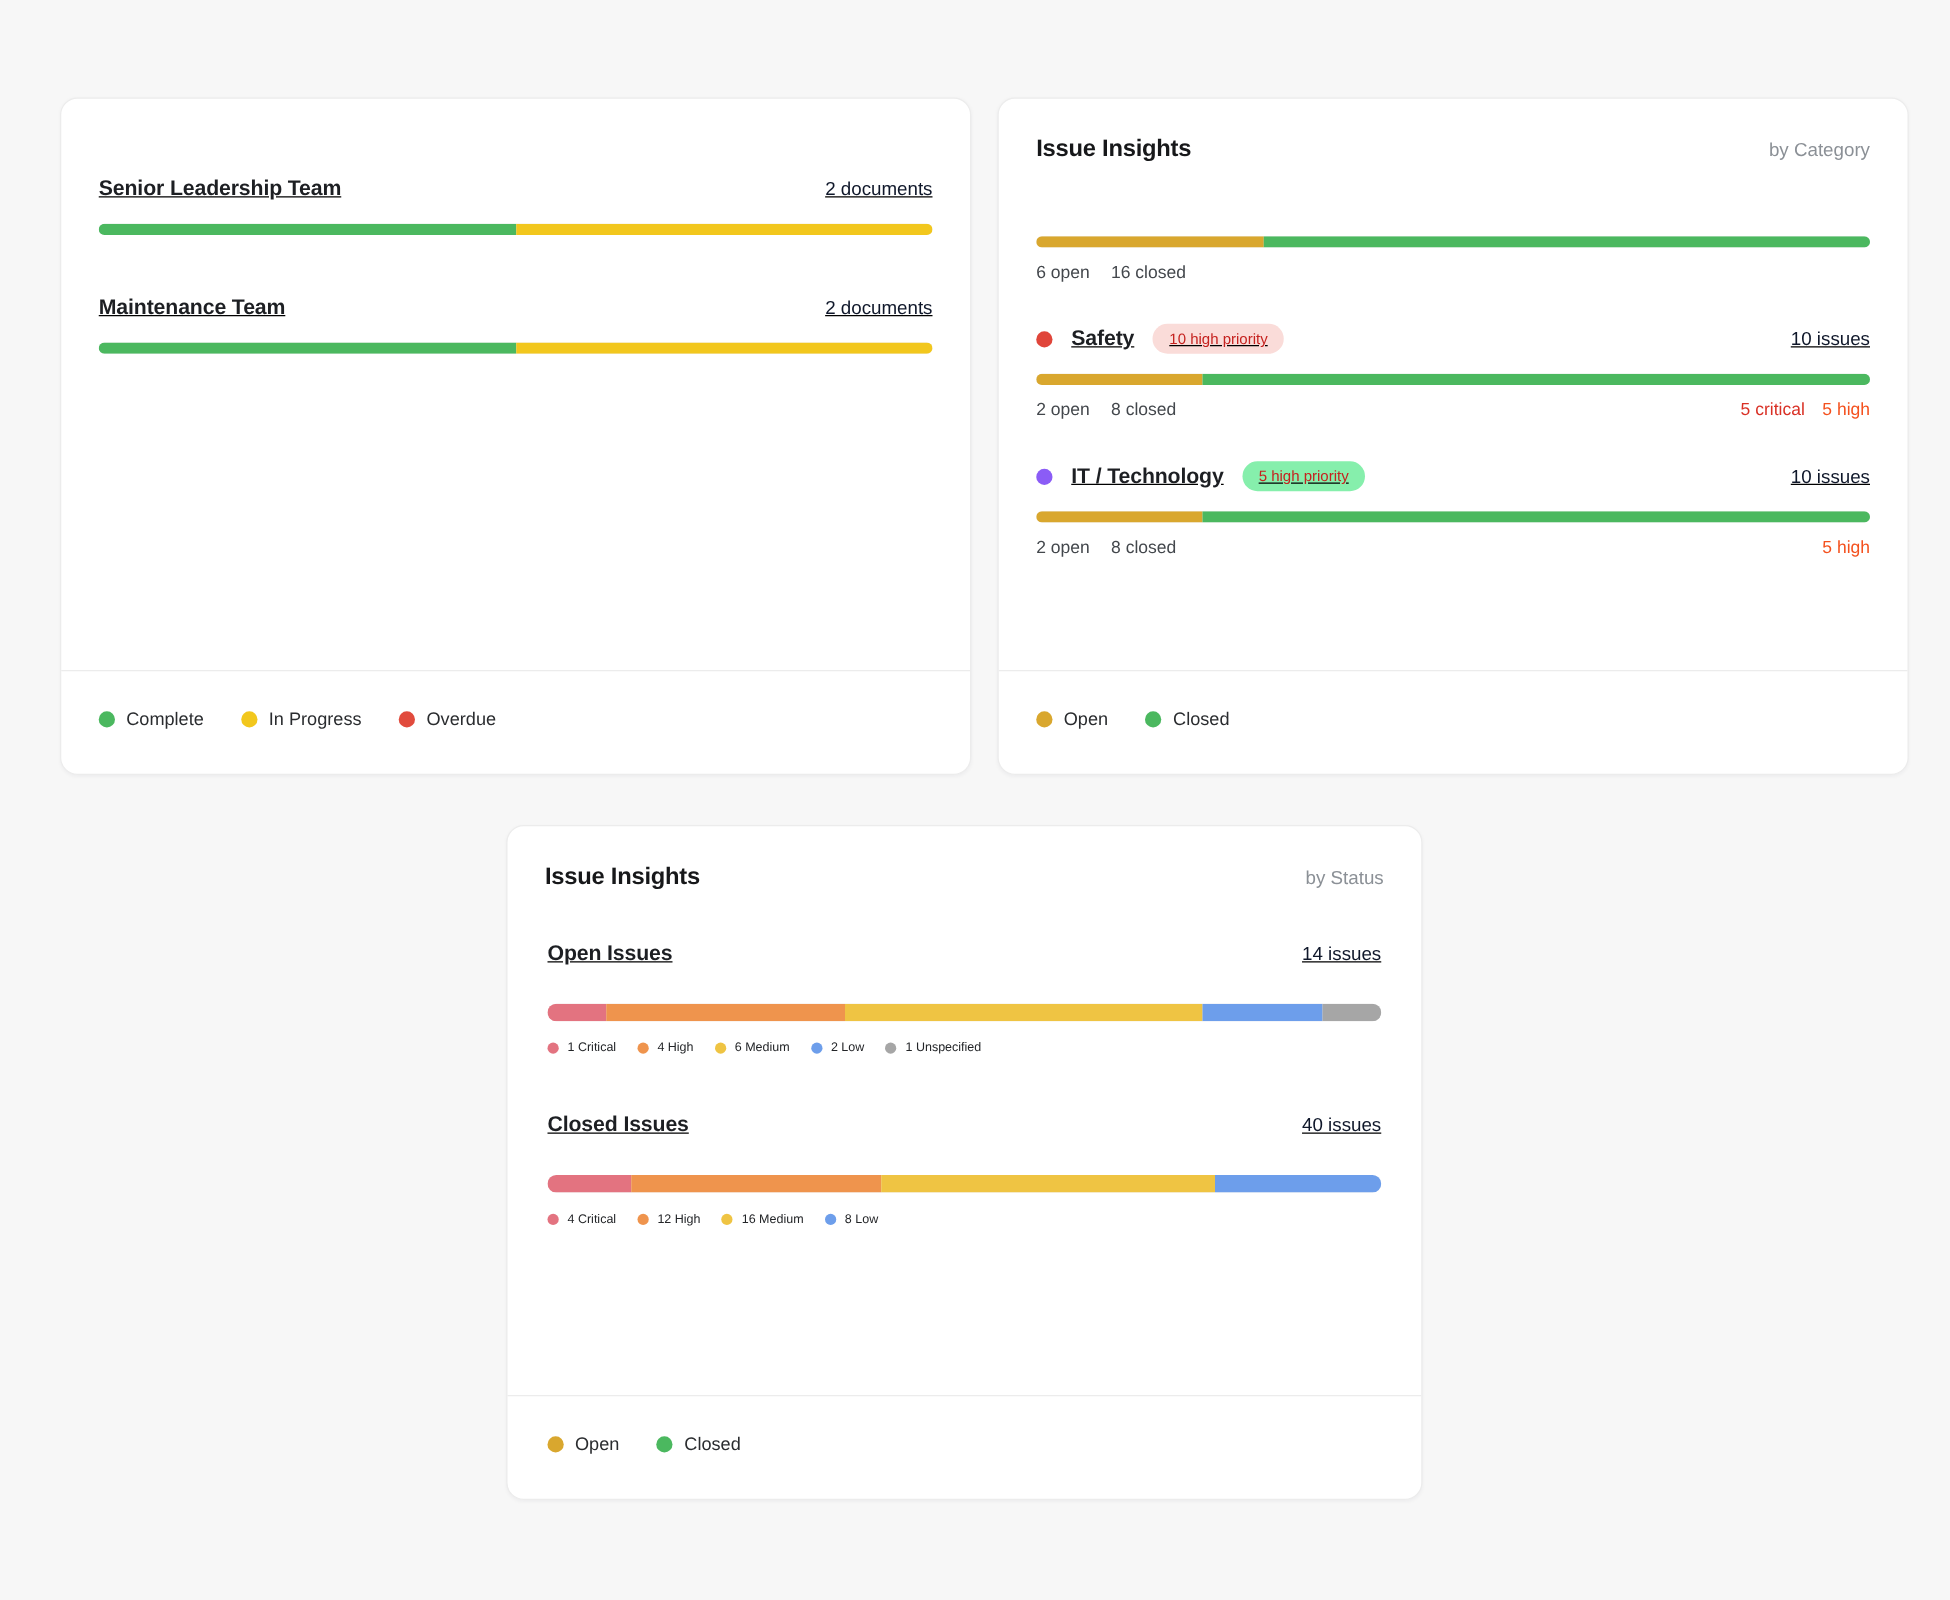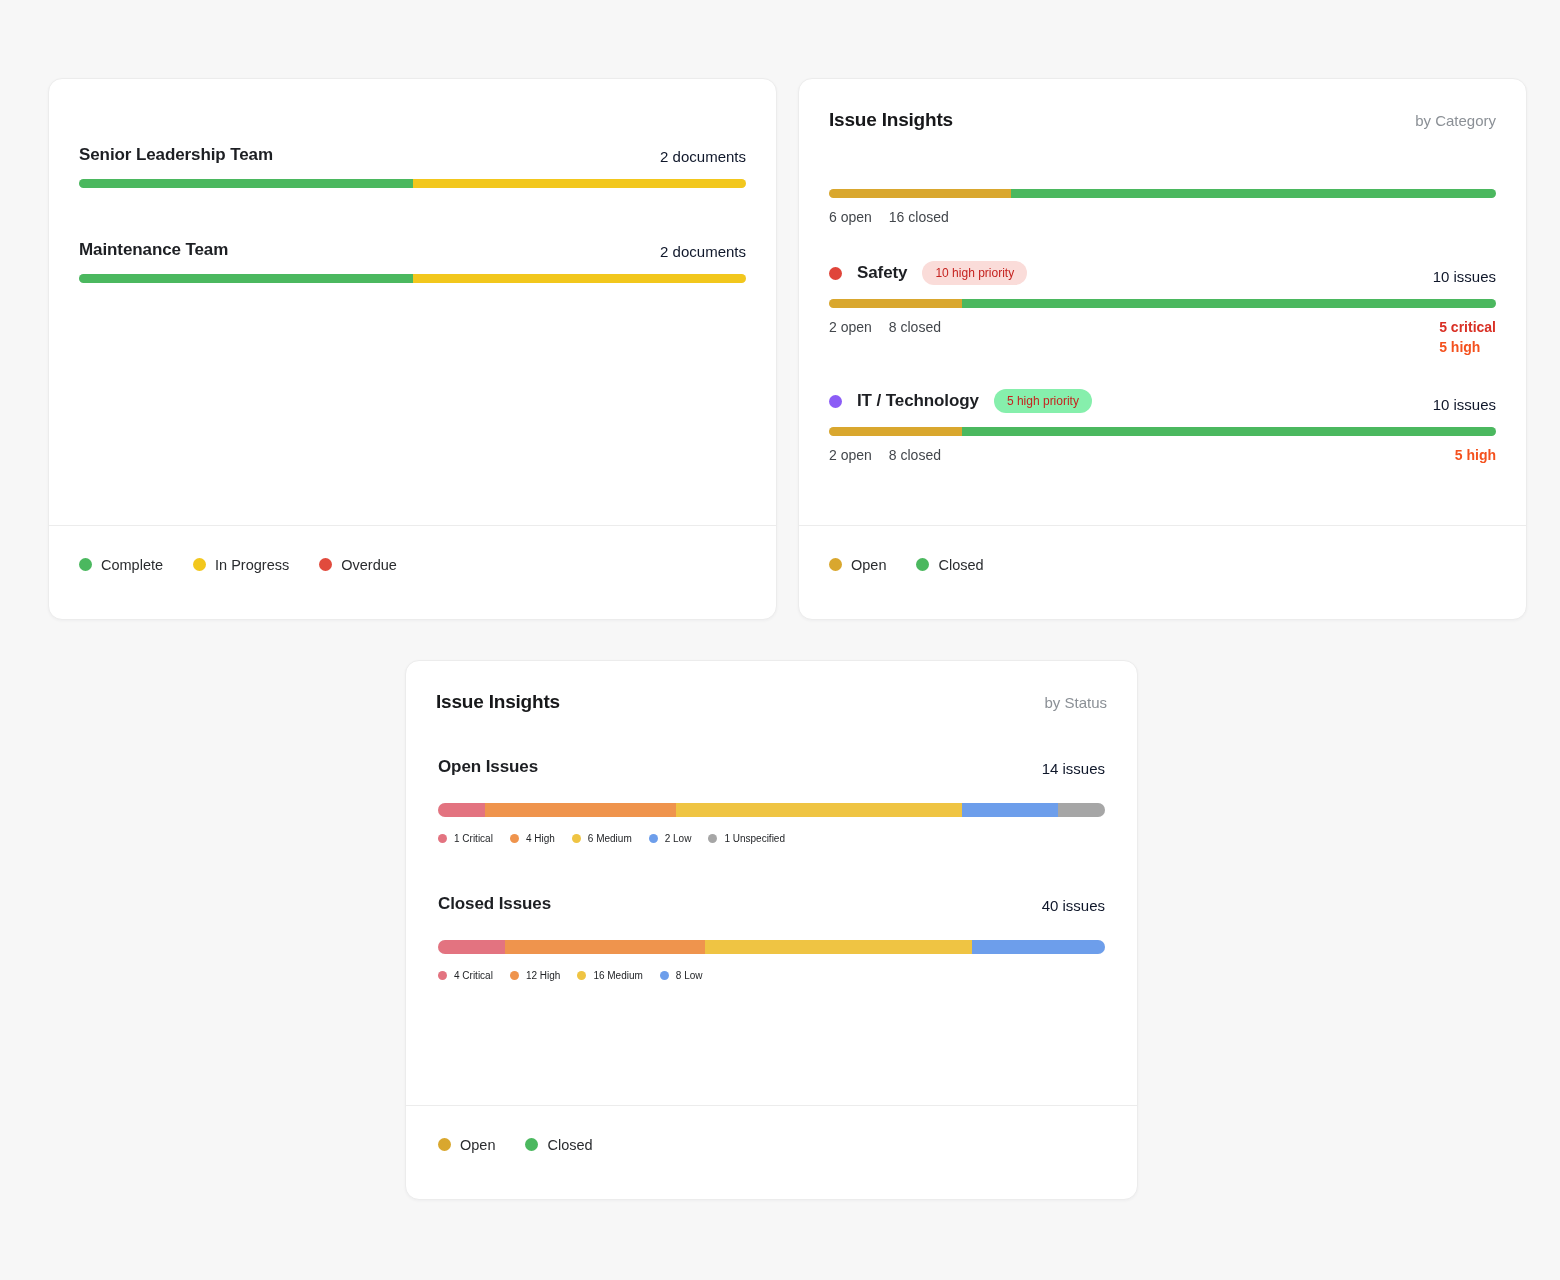--- a/index.html
+++ b/index.html
@@ -42,22 +42,23 @@
   .card-subtitle {
     font-size: 15px;
     color: #8b9096;
   }
   .card-body { padding: 0 30px; margin-top: 58px; }
   #card-status .card-body { padding: 0 32px; margin-top: 36px; }
 
   .row-head {
     display: flex;
     justify-content: space-between;
-    align-items: flex-end;
+    align-items: center;
     min-height: 28px;
+    text-decoration: underline;
   }
   .label-group { display: flex; align-items: center; gap: 15px; }
   .row-label {
     font-size: 17px;
     font-weight: 600;
     color: #1d1f23;
     letter-spacing: -0.1px;
   }
   .row-count { font-size: 15px; color: #0f172a; }
 
@@ -88,34 +89,34 @@
 
   .row-sub {
     display: flex;
     justify-content: space-between;
     margin-top: 11px;
     font-size: 14px;
     color: #43474c;
     min-height: 18px;
   }
   .sub-left  { display: flex; gap: 17px; }
-  .sub-right { display: flex; gap: 4px; font-weight: 700; flex-direction: column; }
+  .sub-right { display: flex; gap: 14px; font-weight: 400; }
 
   .mini-legend {
     display: flex;
     align-items: center;
     gap: 17px;
     margin-top: 16px;
   }
   .mini-item { display: flex; align-items: center; gap: 7px; font-size: 10px; color: #232528; }
   .mini-dot  { width: 9px; height: 9px; border-radius: 50%; flex: 0 0 auto; }
 
   .card-footer {
     position: absolute;
-    left: 0; right: 0; bottom: 16px;
+    left: 0; right: 0; bottom: 5px;
     height: 78px;
     border-top: 1px solid #ececec;
     display: flex;
     align-items: center;
     gap: 30px;
     padding: 0 30px;
   }
   #card-status .card-footer { padding: 0 32px; }
   .legend-item { display: flex; align-items: center; gap: 9px; font-size: 14.5px; color: #2a2c2f; }
 </style>

